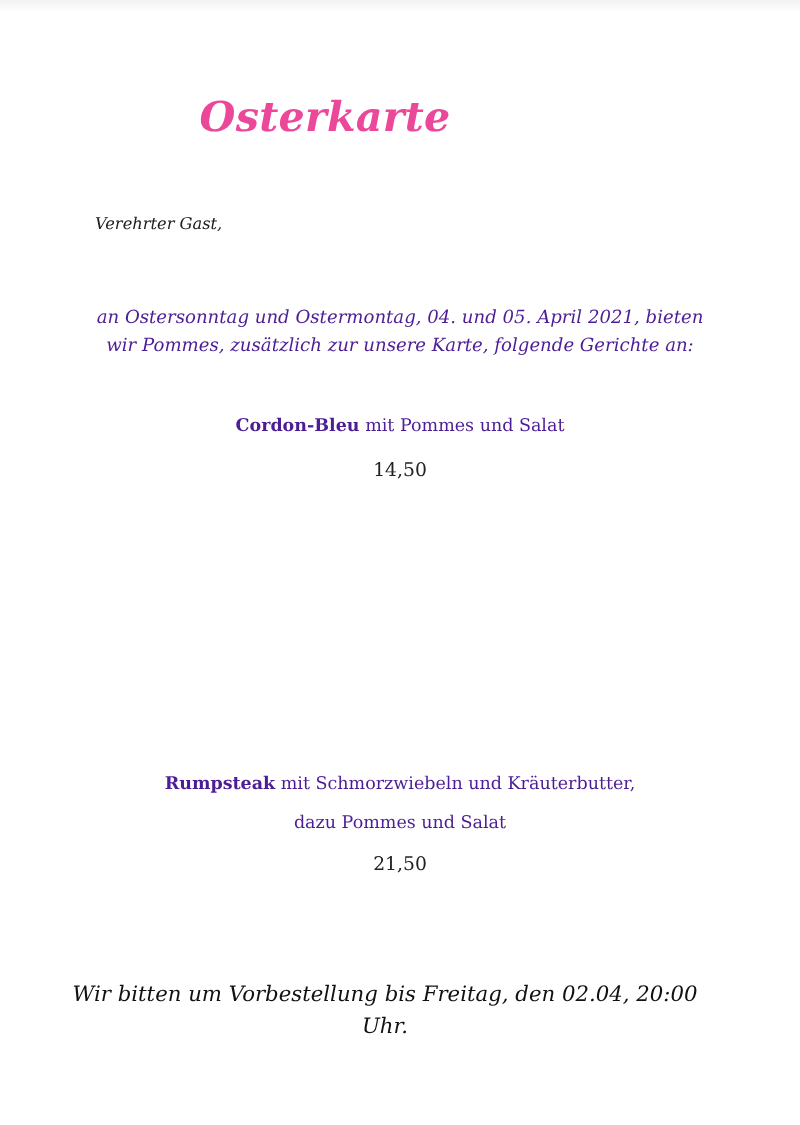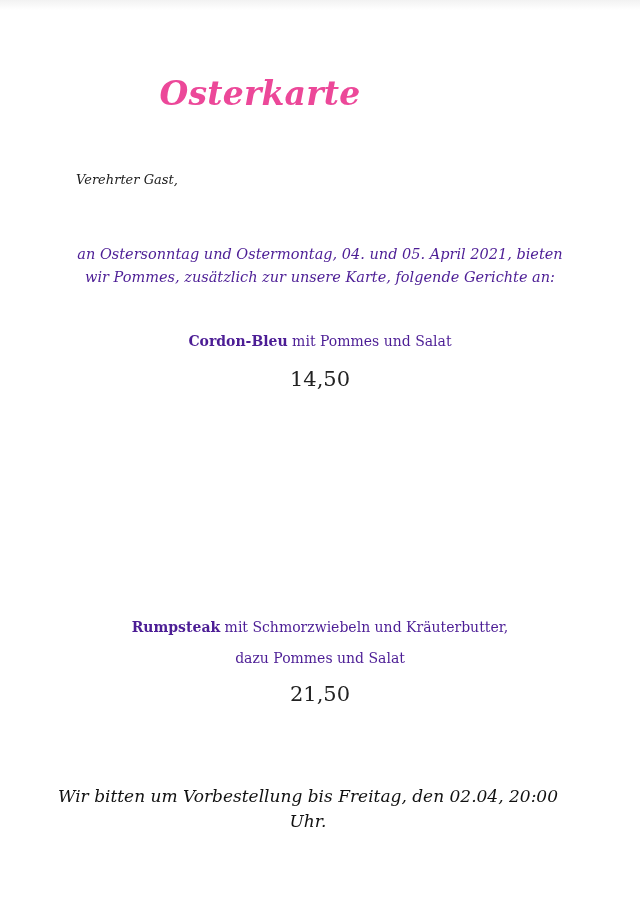--- a/index.html
+++ b/index.html
@@ -67,21 +67,21 @@
     .dish-name {
       font-size: 14px;
       line-height: 28px;
       color: #4c1d95;
     }
     .dish-name b {
       font-weight: bold;
     }
     .dish-price {
       margin-top: 12px;
-      font-size: 21px;
+      font-size: 15px;
       color: #222;
     }
     .dish-1 { top: 327px; }
     .dish-2 { top: 470px; }
     .dish-3 { top: 612px; }
     .dish-3 .dish-name { line-height: 31px; }
     .dish-3 .dish-price { margin-top: 8px; }
     .notice {
       position: absolute;
       top: 784px;

